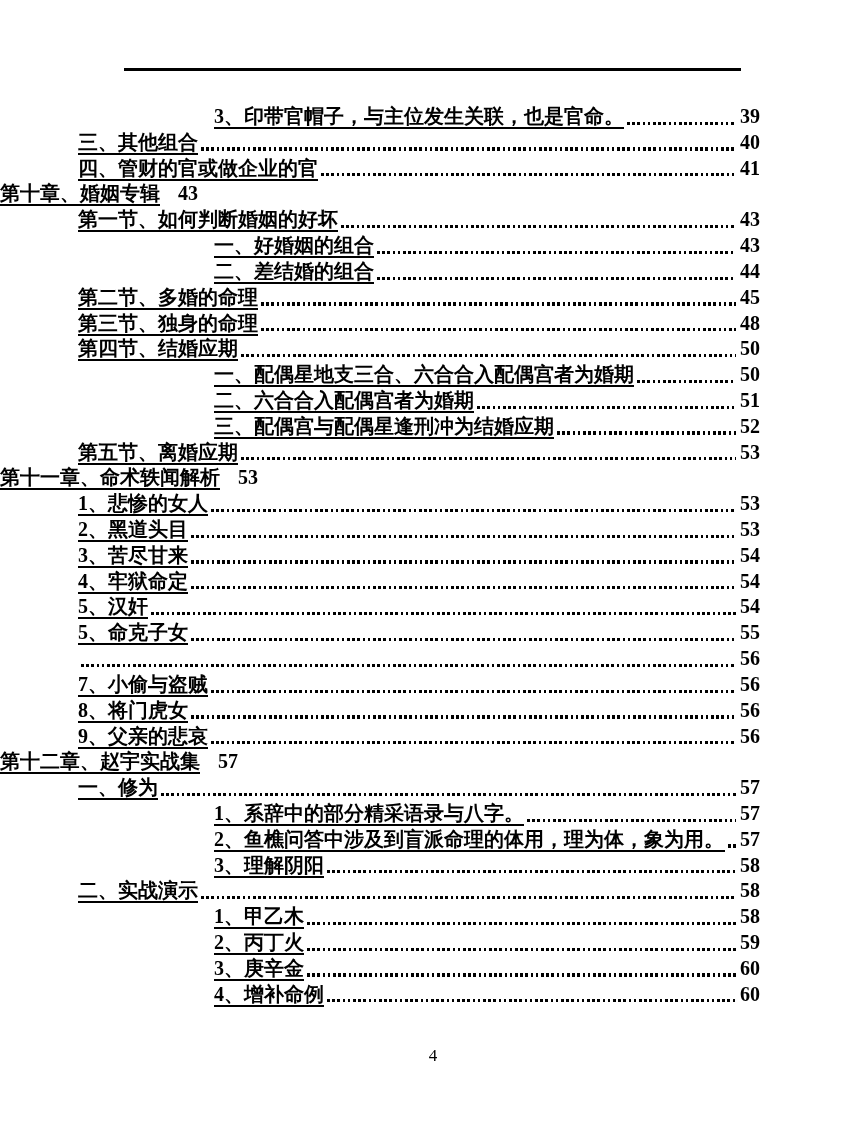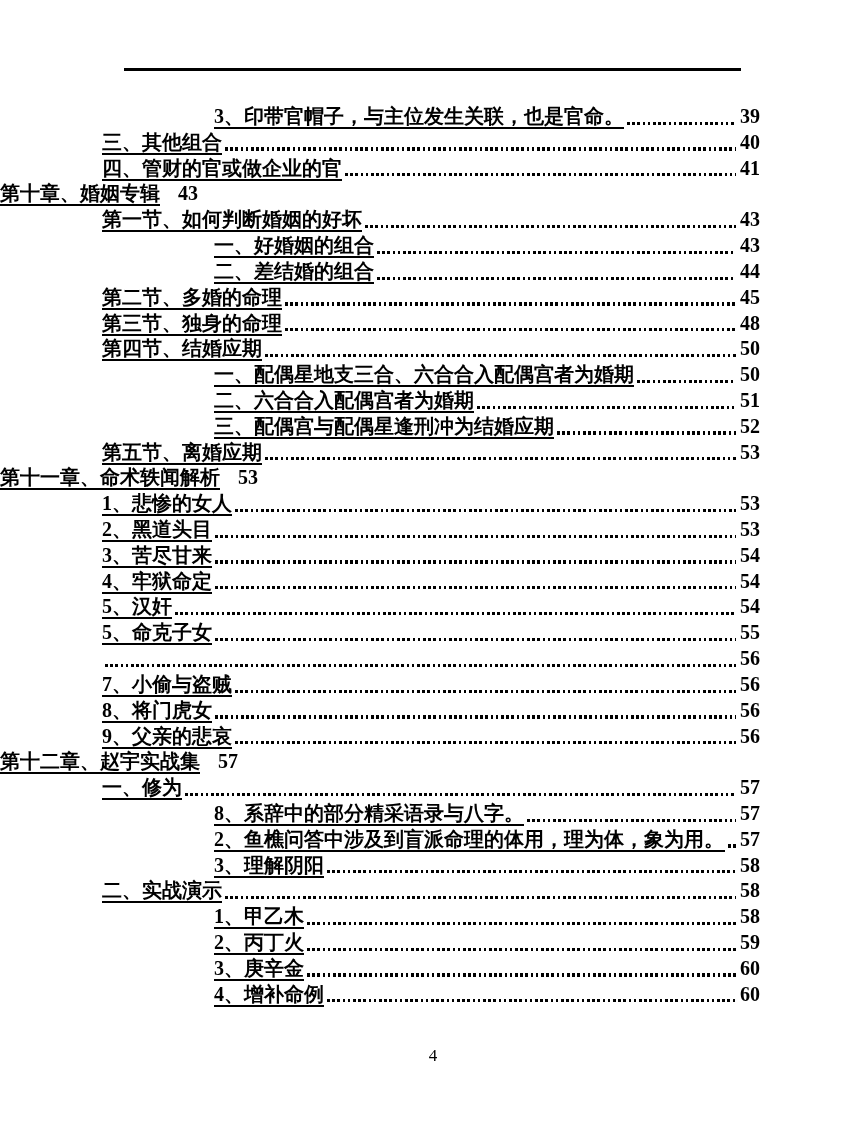--- a/index.html
+++ b/index.html
@@ -9,21 +9,21 @@
     overflow:hidden;
   }
   .rule{position:absolute;left:124px;top:68px;width:617px;height:3px;background:#000;}
   .toc{position:absolute;left:0;top:104px;width:866px;}
   .row{
     display:flex;align-items:baseline;height:25.82px;line-height:25.82px;
     font-size:20px;font-weight:bold;padding-right:106px;box-sizing:border-box;
     white-space:pre;
   }
   .lvl0{}
-  .lvl1{padding-left:102px;}
+  .lvl1{padding-left:78px;}
   .lvl2{padding-left:214px;}
   .t{
     flex:0 1 auto;overflow:hidden;
     text-decoration:underline;text-decoration-thickness:2px;text-underline-offset:4px;
   }
   .dots{
     flex:1 1 8px;min-width:4px;height:3.2px;align-self:flex-end;
     margin:0 1px 5px 3px;
     background:repeating-linear-gradient(to right,#000 0 2.6px,transparent 2.6px 5.2px);
   }
@@ -60,21 +60,21 @@
       <div class="row lvl1"><span class="t">3、苦尽甘来</span><span class="dots"></span><span class="pg">54</span></div>
       <div class="row lvl1"><span class="t">4、牢狱命定</span><span class="dots"></span><span class="pg">54</span></div>
       <div class="row lvl1"><span class="t">5、汉奸</span><span class="dots"></span><span class="pg">54</span></div>
       <div class="row lvl1"><span class="t">5、命克子女</span><span class="dots"></span><span class="pg">55</span></div>
       <div class="row lvl1"><span class="dots"></span><span class="pg">56</span></div>
       <div class="row lvl1"><span class="t">7、小偷与盗贼</span><span class="dots"></span><span class="pg">56</span></div>
       <div class="row lvl1"><span class="t">8、将门虎女</span><span class="dots"></span><span class="pg">56</span></div>
       <div class="row lvl1"><span class="t">9、父亲的悲哀</span><span class="dots"></span><span class="pg">56</span></div>
       <div class="row lvl0"><span class="t">第十二章、赵宇实战集</span><span class="pg-inline">57</span></div>
       <div class="row lvl1"><span class="t">一、修为</span><span class="dots"></span><span class="pg">57</span></div>
-      <div class="row lvl2"><span class="t">8、系辞中的部分精采语录与八字。</span><span class="dots"></span><span class="pg">57</span></div>
+      <div class="row lvl2"><span class="t">1、系辞中的部分精采语录与八字。</span><span class="dots"></span><span class="pg">57</span></div>
       <div class="row lvl2"><span class="t">2、鱼樵问答中涉及到盲派命理的体用，理为体，象为用。“</span><span class="dots"></span><span class="pg">57</span></div>
       <div class="row lvl2"><span class="t">3、理解阴阳</span><span class="dots"></span><span class="pg">58</span></div>
       <div class="row lvl1"><span class="t">二、实战演示</span><span class="dots"></span><span class="pg">58</span></div>
       <div class="row lvl2"><span class="t">1、甲乙木</span><span class="dots"></span><span class="pg">58</span></div>
       <div class="row lvl2"><span class="t">2、丙丁火</span><span class="dots"></span><span class="pg">59</span></div>
       <div class="row lvl2"><span class="t">3、庚辛金</span><span class="dots"></span><span class="pg">60</span></div>
       <div class="row lvl2"><span class="t">4、增补命例</span><span class="dots"></span><span class="pg">60</span></div>
     </div>
   <div class="footer">4</div>
 </div>

